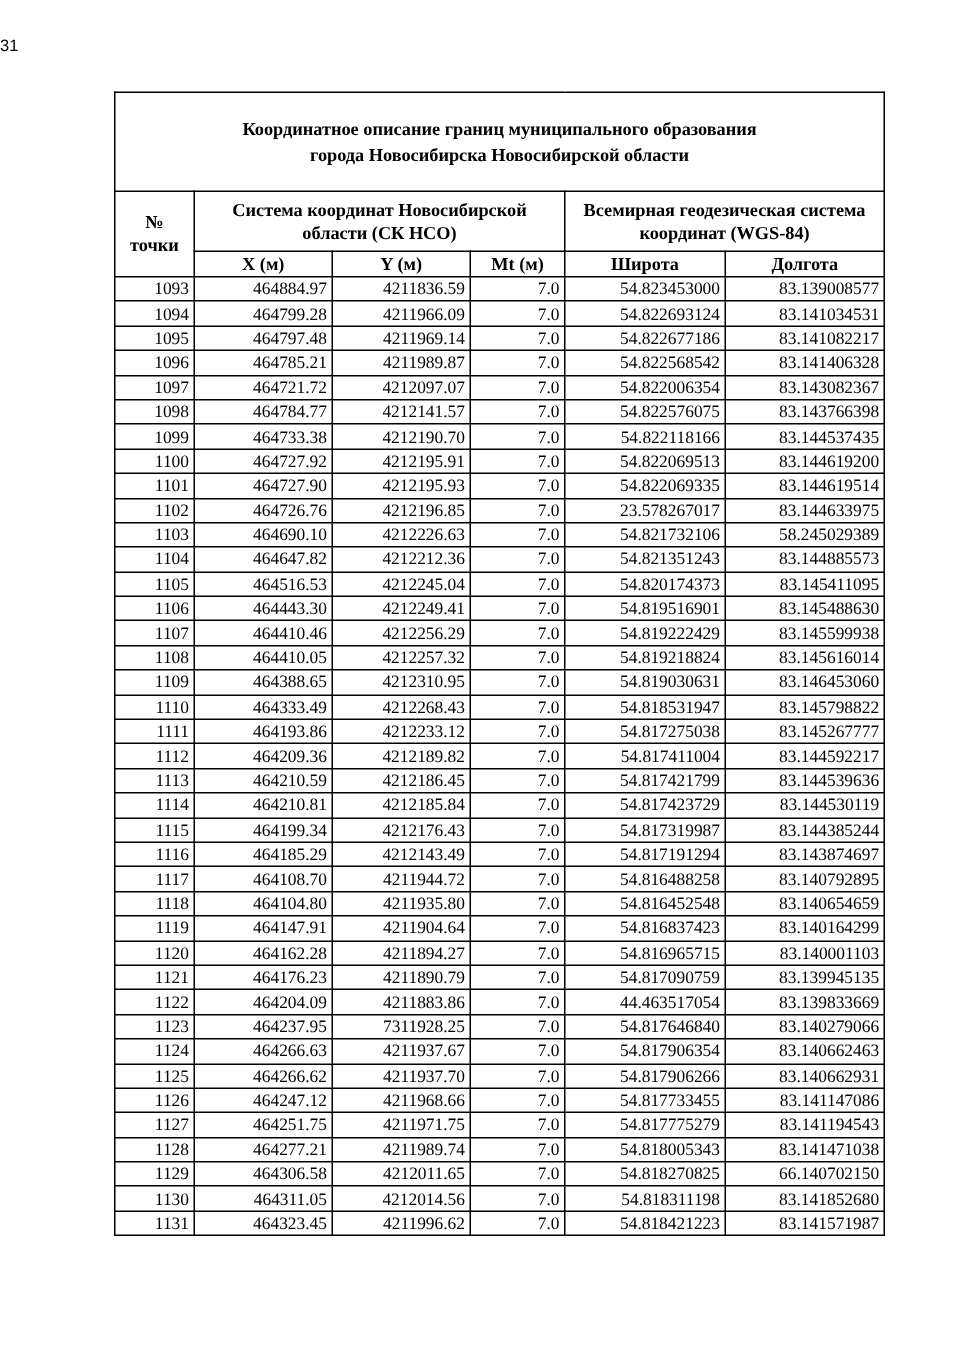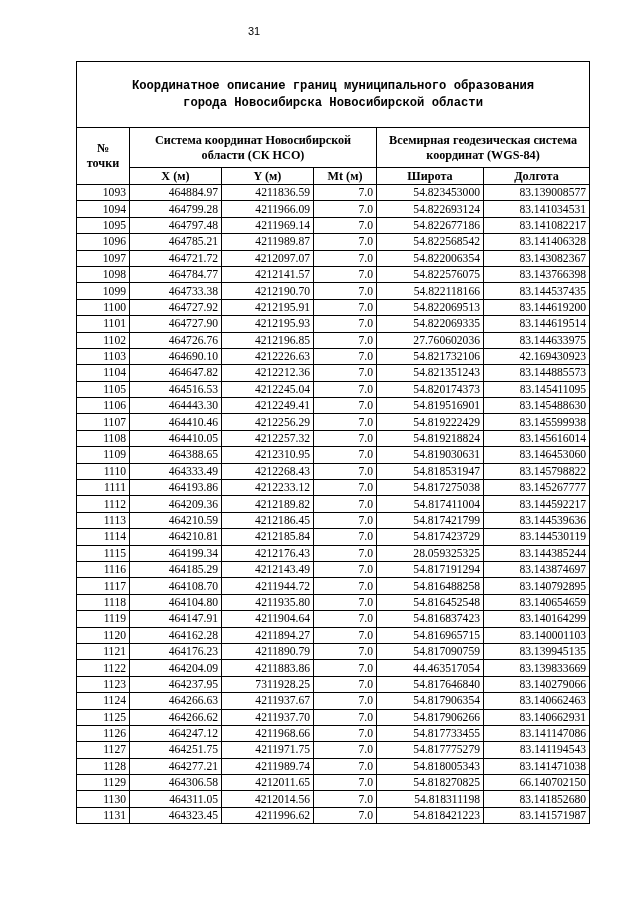--- a/index.html
+++ b/index.html
@@ -1,23 +1,23 @@
 <!DOCTYPE html>
 <html><head>
 <meta charset="utf-8">
 <style>
   html, body { margin: 0; padding: 0; background: #ffffff; }
   body { width: 640px; height: 905px; position: relative; overflow: hidden;
          font-family: "Liberation Serif", serif; color: #000; }
-  .page-number { position: absolute; top: 25px; left: 0; width: 508px; text-align: center;
+  .page-number { position: absolute; top: 25px; left: 0; width: 508px; text-align: left;
          font-family: "Liberation Sans", sans-serif; font-size: 11px; }
   table.coords { position: absolute; left: 76px; top: 61px; width: 513px;
          border-collapse: collapse; table-layout: fixed; }
   table.coords td, table.coords th { border: 1px solid #000; padding: 0 3px; }
-  .title-cell { height: 65px; text-align: center; font-weight: bold; font-size: 12.2px; line-height: 17px; font-family: Liberation Mono, monospace; }
+  .title-cell { height: 65px; text-align: center; font-weight: bold; font-size: 12.2px; line-height: 17px; }
   .hdr { font-weight: bold; font-size: 12.2px; text-align: center; line-height: 15px; }
   .hdr-group { height: 40px; }
   .hdr-sub { height: 17px; }
   td.num { text-align: right; font-size: 11.6px; height: 15.4px; line-height: 15px; padding: 0 1px 0 2px; white-space: nowrap; }
 </style>
 </head>
 <body>
 
 <div class="page-number">31</div>
 
@@ -121,30 +121,30 @@
         <td class="num">4212195.93</td>
         <td class="num">7.0</td>
         <td class="num">54.822069335</td>
         <td class="num">83.144619514</td>
       </tr>
       <tr>
         <td class="num">1102</td>
         <td class="num">464726.76</td>
         <td class="num">4212196.85</td>
         <td class="num">7.0</td>
-        <td class="num">27.760602036</td>
+        <td class="num">23.578267017</td>
         <td class="num">83.144633975</td>
       </tr>
       <tr>
         <td class="num">1103</td>
         <td class="num">464690.10</td>
         <td class="num">4212226.63</td>
         <td class="num">7.0</td>
         <td class="num">54.821732106</td>
-        <td class="num">42.169430923</td>
+        <td class="num">58.245029389</td>
       </tr>
       <tr>
         <td class="num">1104</td>
         <td class="num">464647.82</td>
         <td class="num">4212212.36</td>
         <td class="num">7.0</td>
         <td class="num">54.821351243</td>
         <td class="num">83.144885573</td>
       </tr>
       <tr>
@@ -225,21 +225,21 @@
         <td class="num">4212185.84</td>
         <td class="num">7.0</td>
         <td class="num">54.817423729</td>
         <td class="num">83.144530119</td>
       </tr>
       <tr>
         <td class="num">1115</td>
         <td class="num">464199.34</td>
         <td class="num">4212176.43</td>
         <td class="num">7.0</td>
-        <td class="num">28.059325325</td>
+        <td class="num">54.817319987</td>
         <td class="num">83.144385244</td>
       </tr>
       <tr>
         <td class="num">1116</td>
         <td class="num">464185.29</td>
         <td class="num">4212143.49</td>
         <td class="num">7.0</td>
         <td class="num">54.817191294</td>
         <td class="num">83.143874697</td>
       </tr>

